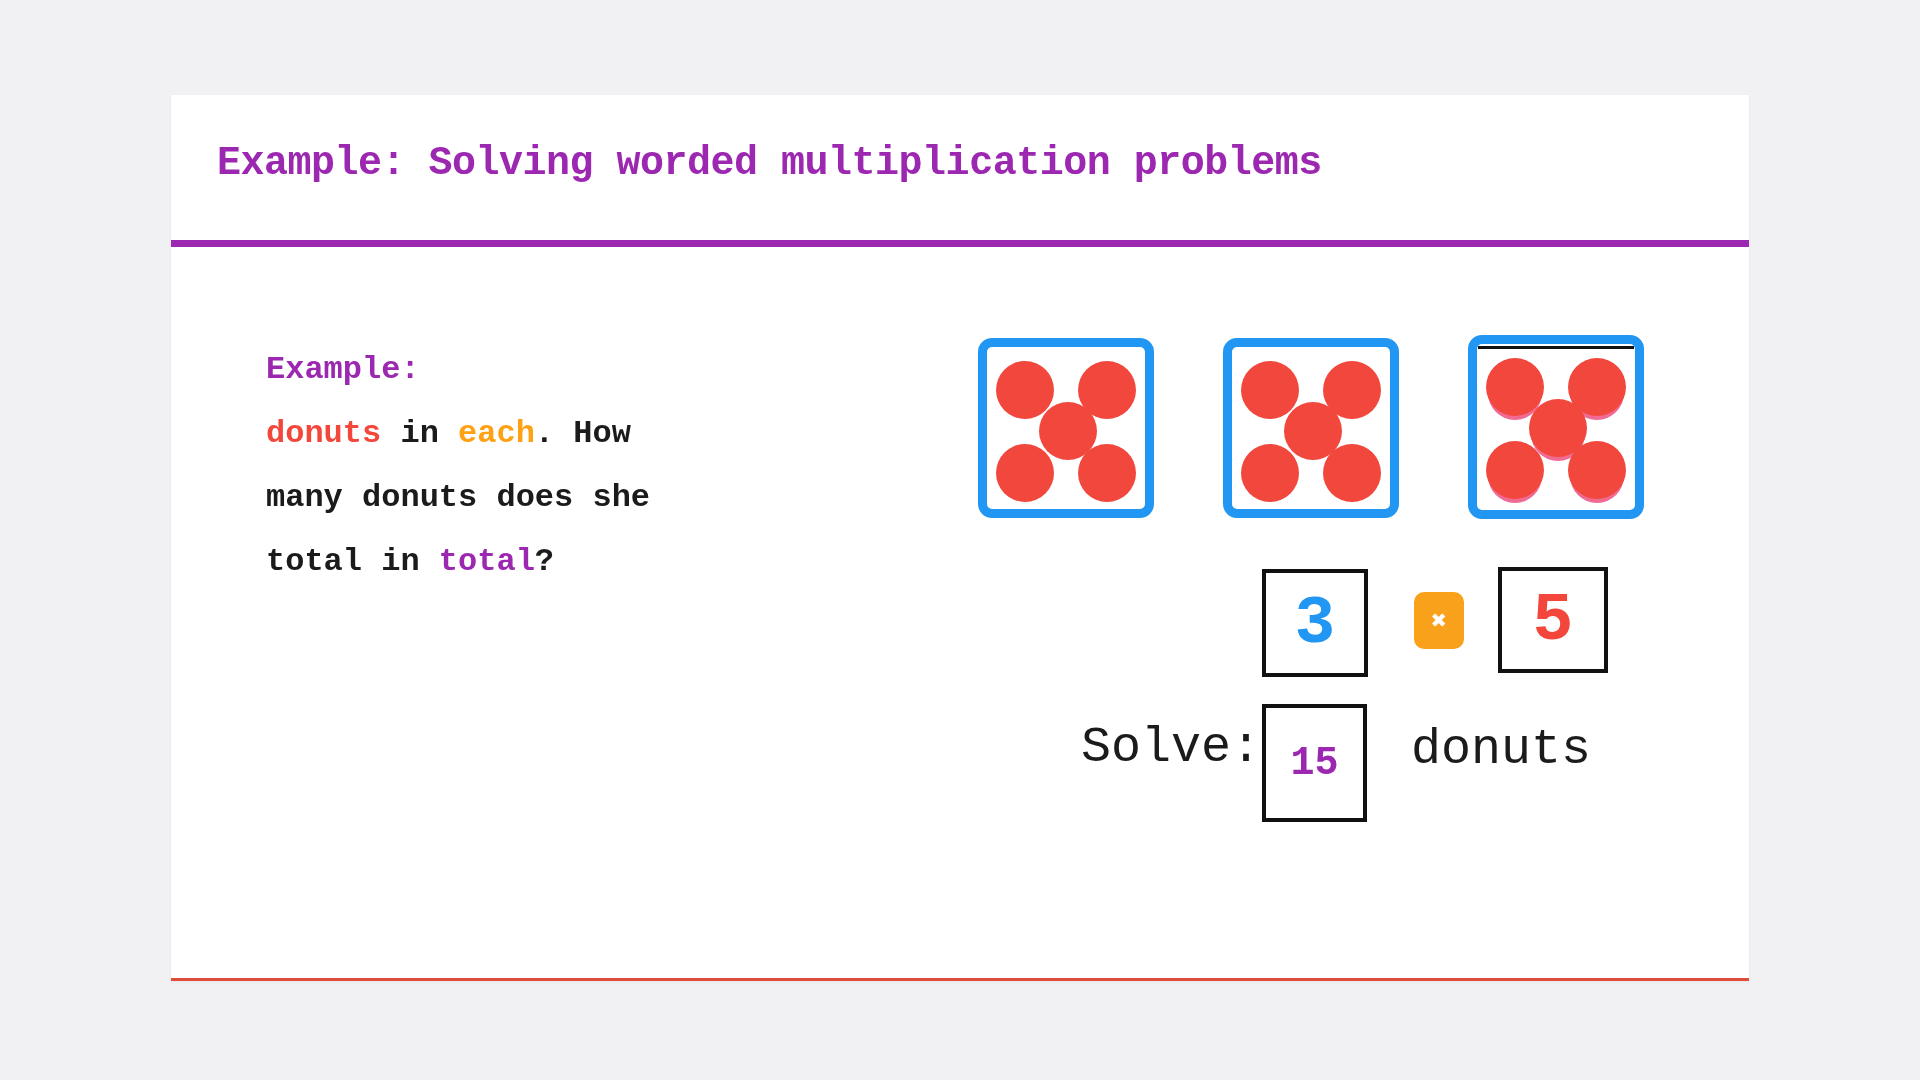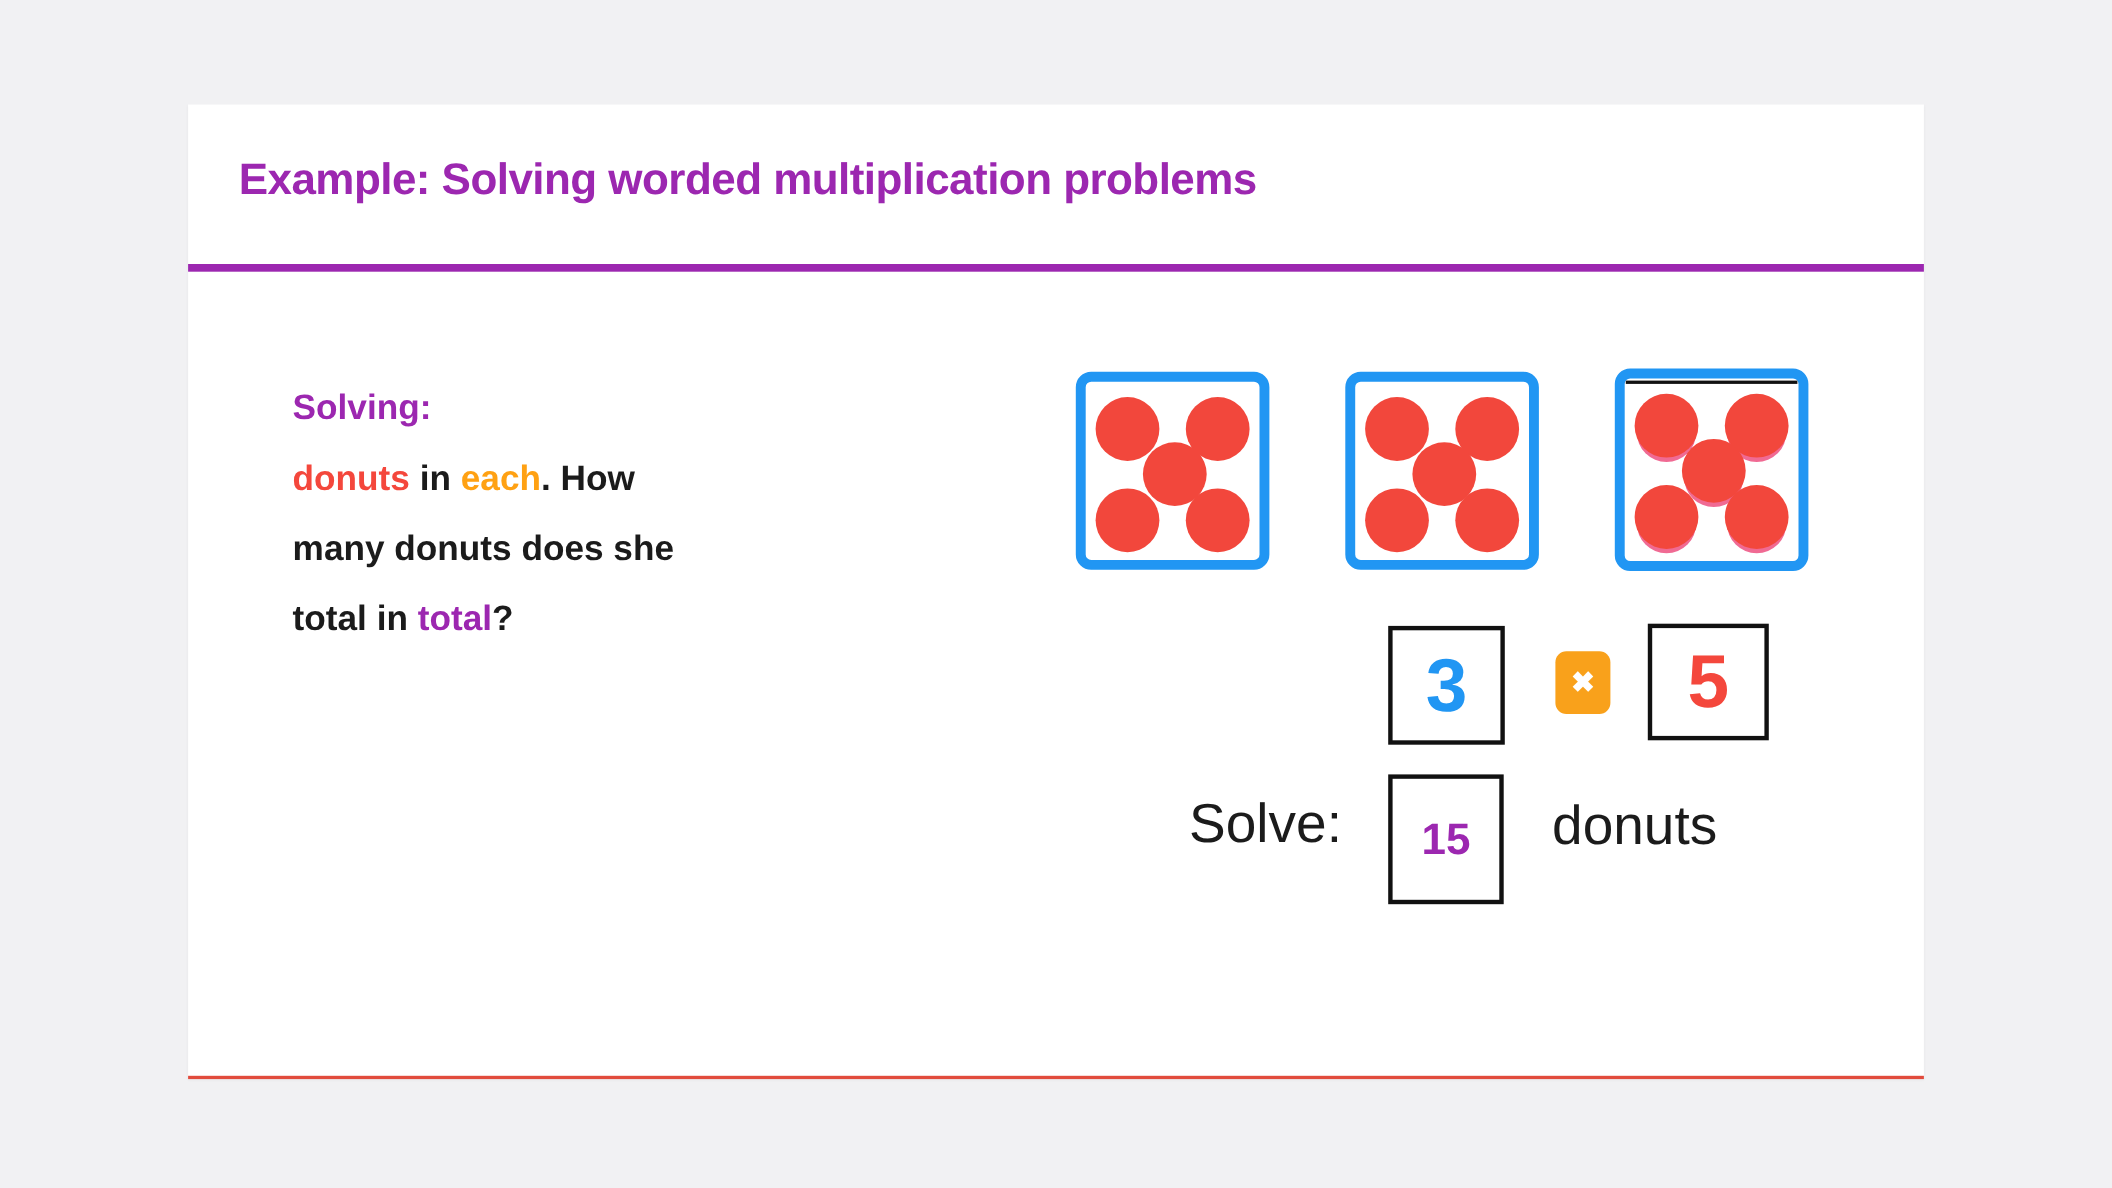--- a/index.html
+++ b/index.html
@@ -1,20 +1,20 @@
 <!DOCTYPE html>
 <html style="--purple: #9C27B0; --blue: #2196F3; --red: #F4473C; --orange: #FFA113; --ink: #1B1B1B; --badge: #F9A11B; --boxblue: #2196F3; --bottomline: #E14B3C; --pagebg: #F1F1F3; --dotred: #F2473C; --dotshadow: #F06A93; --borderdark: #111111;"><head>
 <meta charset="utf-8">
 <style>
   :root{
     --purple:#9C27B0; --blue:#2196F3; --red:#F4473C; --orange:#FFA113;
     --ink:#1B1B1B; --badge:#F9A11B; --boxblue:#2196F3; --bottomline:#E14B3C;
     --pagebg:#F1F1F3; --dotred:#F2473C; --dotshadow:#F06A93; --borderdark:#111111;
   }
-  *{margin:0;padding:0;box-sizing:border-box;}
+  *{margin:0;padding:0;box-sizing:border-box;font-family:Liberation Mono, monospace;}
   html,body{width:1920px;height:1080px;overflow:hidden;}
   body{background:var(--pagebg);font-family:"Liberation Sans",sans-serif;}
   .card{
     position:absolute;left:171px;top:95px;width:1578px;height:886px;
     background:#ffffff;border-bottom:3px solid var(--bottomline);
     box-shadow:0 1px 3px rgba(0,0,0,0.05);
   }
   .title{
     position:absolute;left:46px;top:46px;font-size:40px;font-weight:700;
     color:var(--purple);letter-spacing:-0.5px;white-space:nowrap;
@@ -62,21 +62,21 @@
 </style>
 </head>
 <body>
 
 <div class="card">
 
   <div class="title">Example: Solving worded multiplication problems</div>
   <div class="divider"></div>
 
   <div class="question">
-      <div class="qline"><span class="c-purple">Solving:</span></div>
+      <div class="qline"><span class="c-purple">Example:</span></div>
       <div class="qline"><span class="c-red">donuts</span><span class="c-black"> in </span><span class="c-orange">each</span><span class="c-black">. How</span></div>
       <div class="qline"><span class="c-black">many donuts does she</span></div>
       <div class="qline"><span class="c-black">total in </span><span class="c-purple">total</span><span class="c-black">?</span></div>
     </div>
 
   <div class="model-boxes">
       <div class="model-box">
         <div class="dot p1"></div>
         <div class="dot p2"></div>
         <div class="dot p3"></div>

